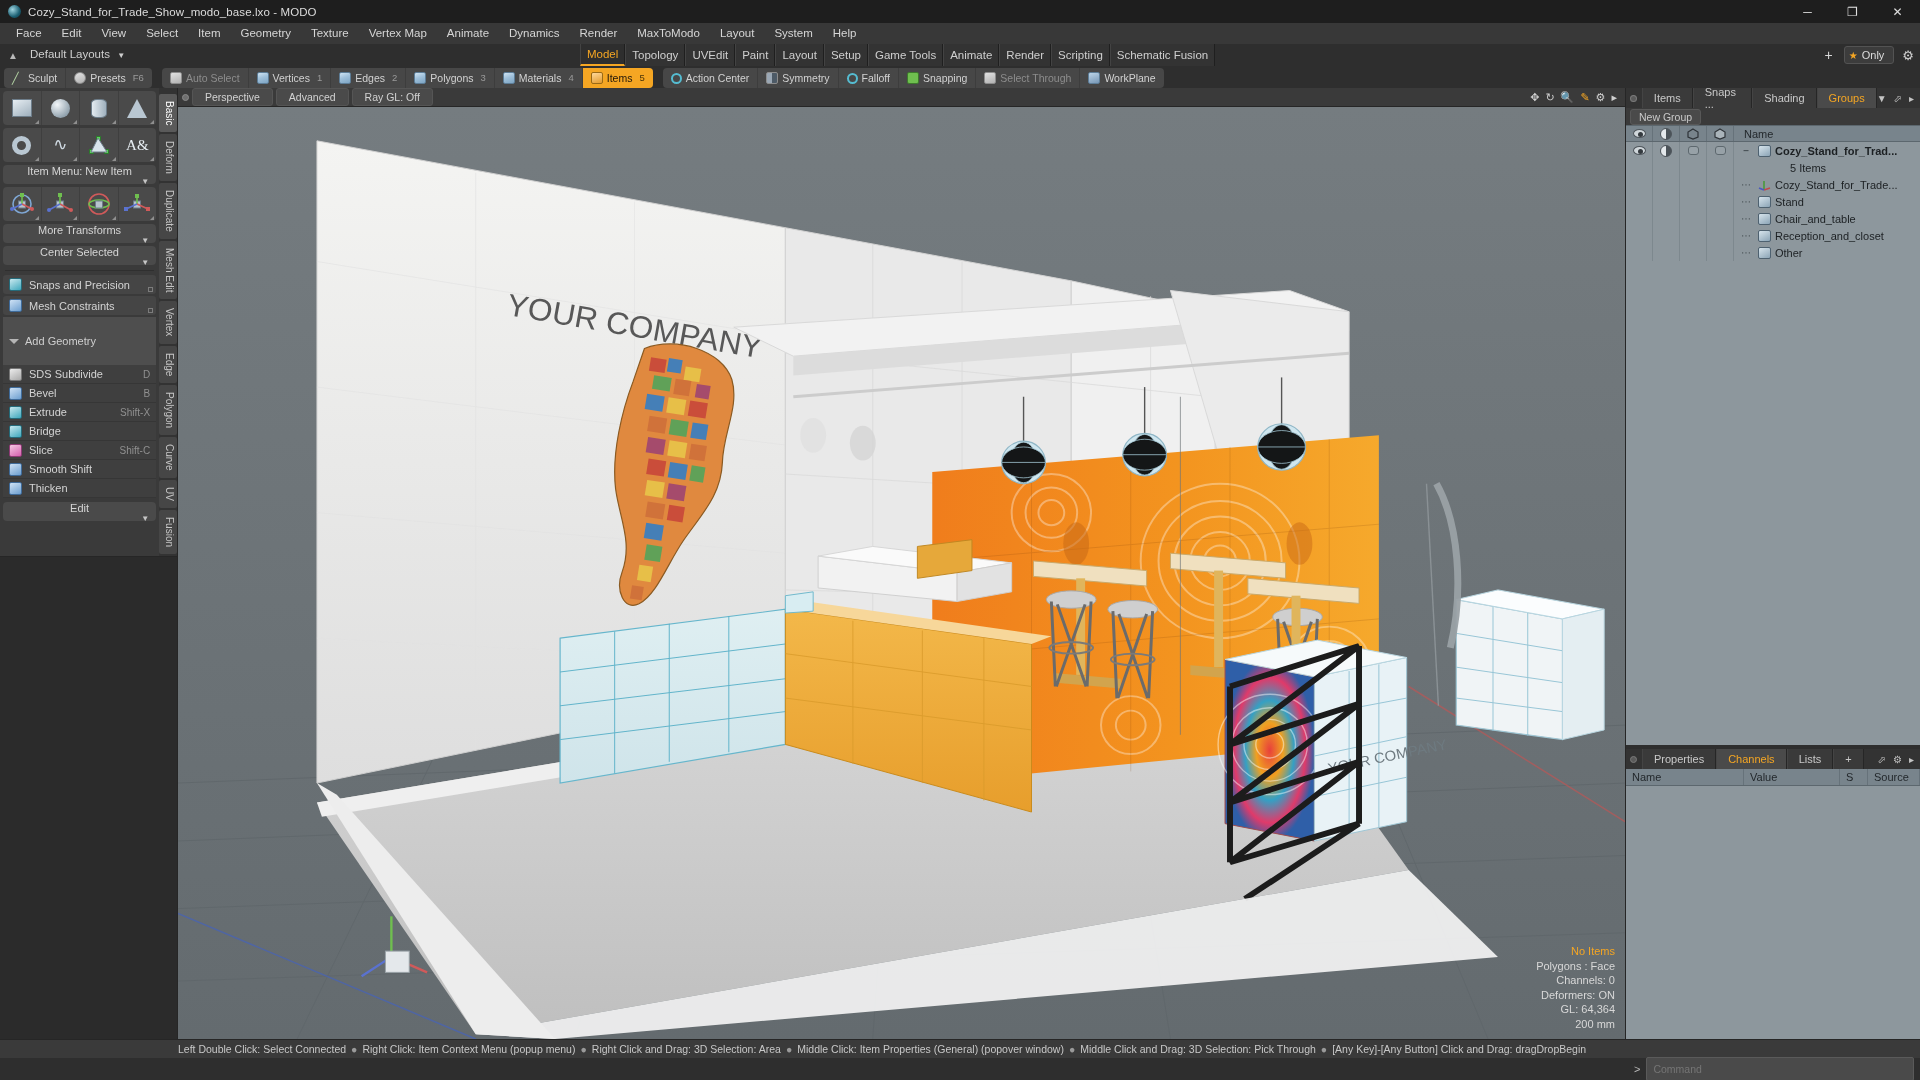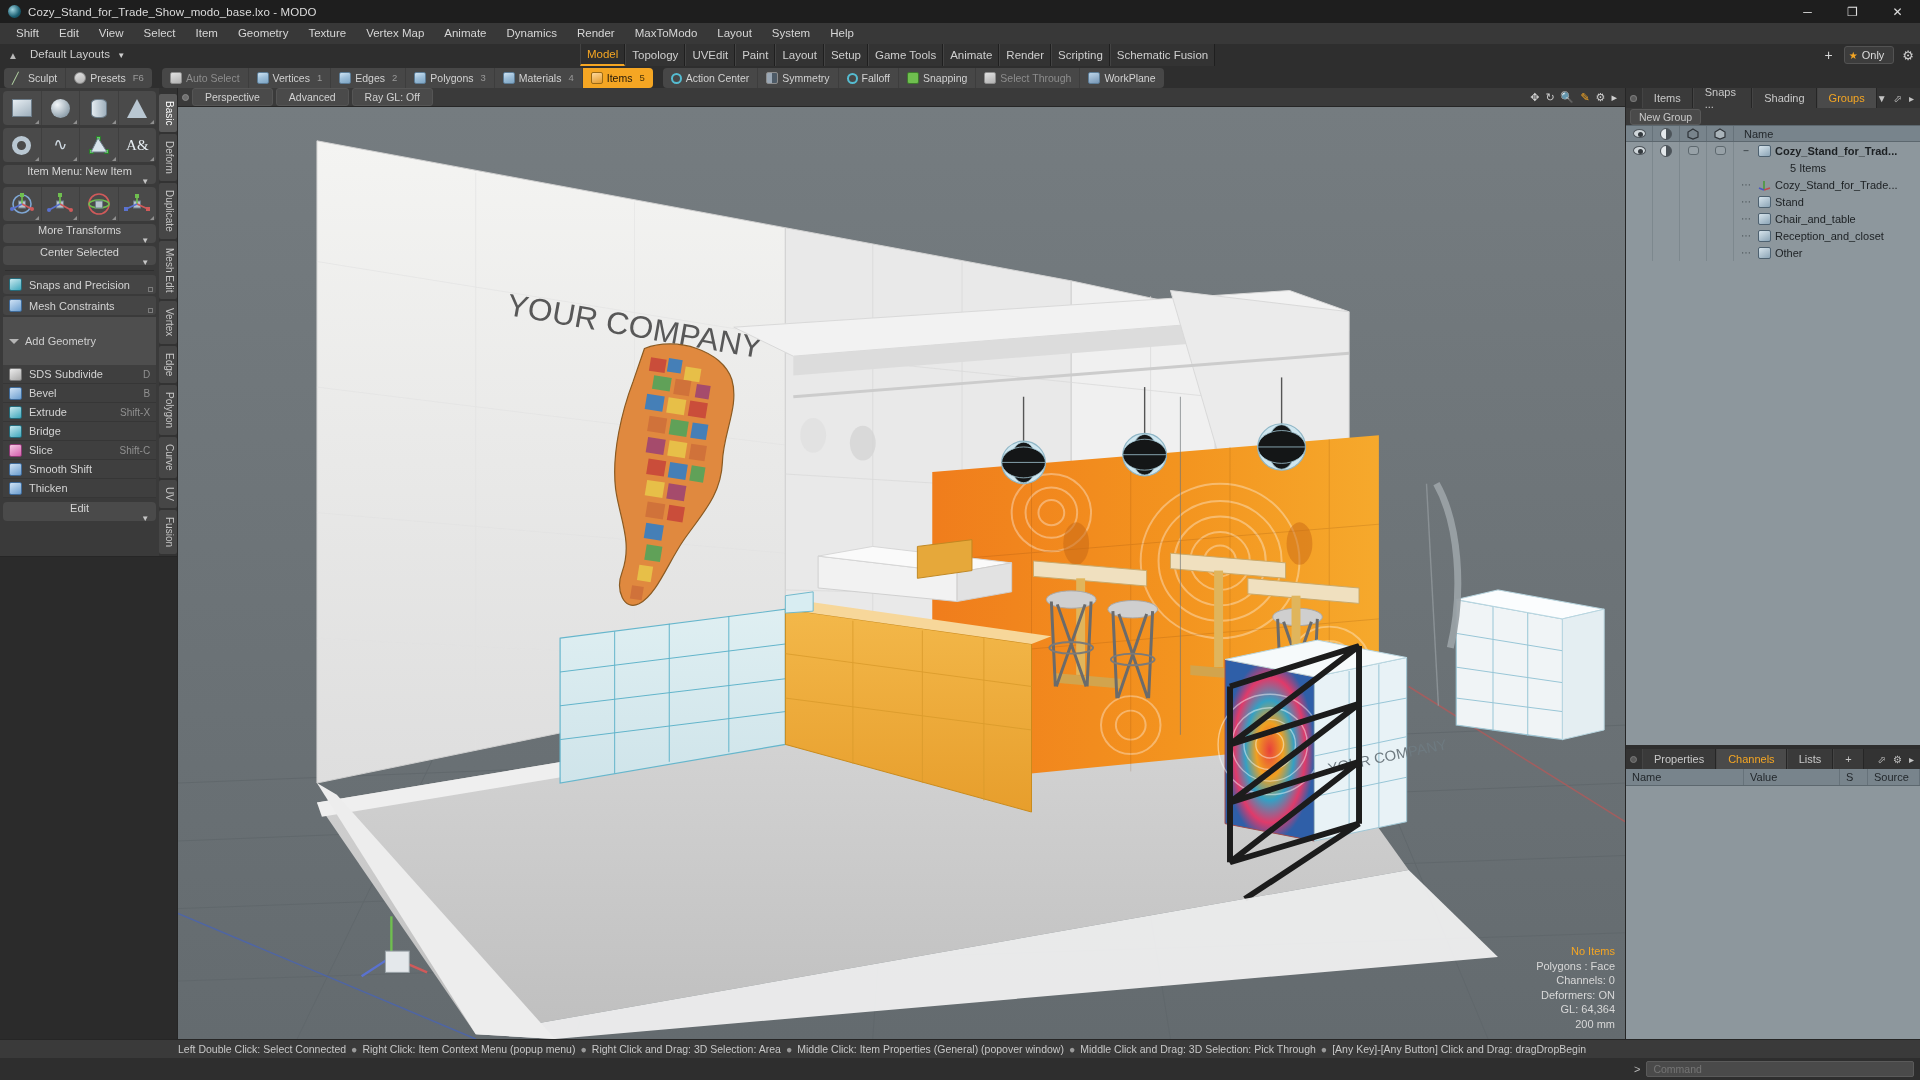--- a/index.html
+++ b/index.html
@@ -218,41 +218,41 @@
     height: 19px; background: #3a3a3a; display: flex; align-items: center;
     flex: none; border-top:1px solid #262626; overflow:hidden;
   }
   .statusbar .leftpad { width: 178px; flex:none; }
   .statusbar .stext { color:#c8c8c8; font-size:10.5px; white-space:nowrap; }
   .statusbar .bullet { color:#9a9a9a; padding:0 5px; }
   .cmdbar { height:22px; background:#2e2e2e; display:flex; align-items:center; flex:none; }
   .cmdbar .cleft { width:1628px; flex:none; }
   .cmdprompt { color:#b9b9b9; font-size:11px; padding:0 6px; }
   .cmdinput {
-    flex:1; height:16px; background:#4a4a4a; border:1px solid #5a5a5a; border-radius:2px;
+    flex:1; height:24px; background:#4a4a4a; border:1px solid #5a5a5a; border-radius:2px;
     color:#9b9b9b; font-size:10.5px; padding:0 6px; line-height:16px; margin-right:6px;
   }
 </style>
 </head>
 <body>
 
 <div class="app">
 
   <div class="titlebar">
     <div class="appicon"></div>
     <div class="ttext">Cozy_Stand_for_Trade_Show_modo_base.lxo - MODO</div>
     <div class="wincontrols">
       <div>─</div>
       <div>❐</div>
       <div class="close">✕</div>
     </div>
   </div>
 
   <div class="menubar" id="menubar">
-      <span>Shift</span>
+      <span>Face</span>
       <span>Edit</span>
       <span>View</span>
       <span>Select</span>
       <span>Item</span>
       <span>Geometry</span>
       <span>Texture</span>
       <span>Vertex Map</span>
       <span>Animate</span>
       <span>Dynamics</span>
       <span>Render</span>

